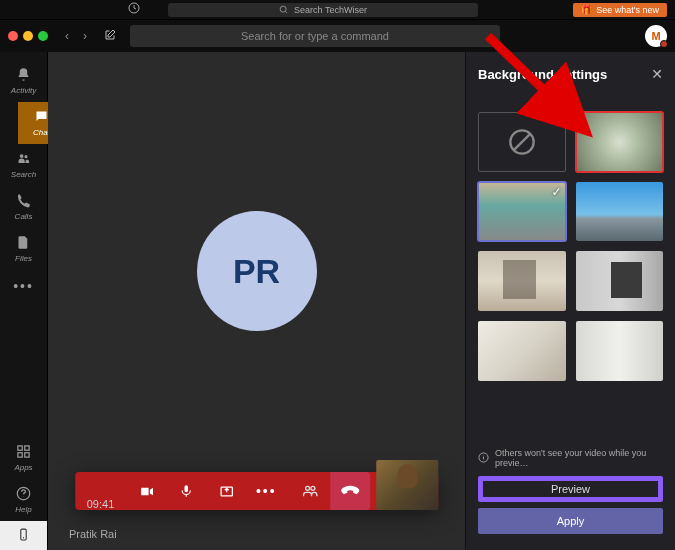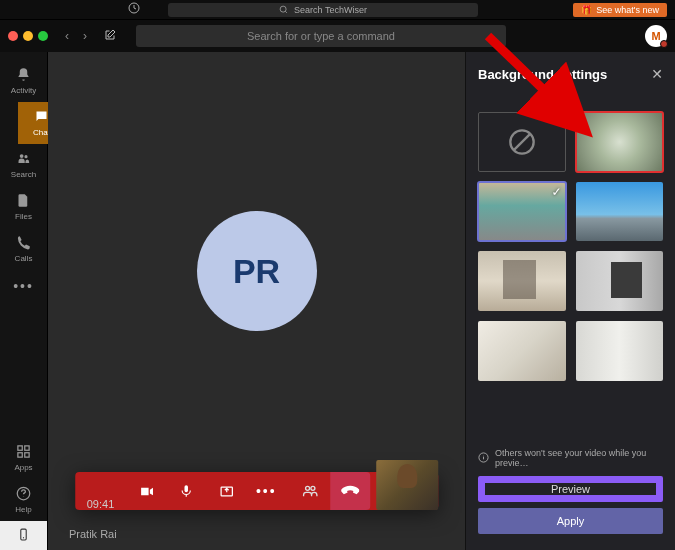--- a/index.html
+++ b/index.html
@@ -11,30 +11,30 @@
   .search-top { flex: 0 0 310px; height: 14px; background: #2a2a2a; border-radius: 3px; display: flex; align-items: center; justify-content: center; gap: 6px; font-size: 9px; color: #aaa; margin-left: 20px; }
   .whatsnew { background: #e06a26; color: #fff; font-size: 9px; padding: 2px 8px; border-radius: 2px; margin-left: auto; display: flex; align-items: center; gap: 4px; }
 
   
   .cmdrow { height: 32px; background: #0e0e0e; display: flex; align-items: center; padding: 0 8px; gap: 8px; }
   .traffic { display: flex; gap: 5px; margin-right: 6px; }
   .traffic span { width: 10px; height: 10px; border-radius: 50%; display: inline-block; }
   .tr-r { background: #ff5f56; } .tr-y { background: #ffbd2e; } .tr-g { background: #27c93f; }
   .nav-arrow { color: #888; font-size: 12px; padding: 0 3px; cursor: pointer; }
   .compose-ico { color: #bbb; font-size: 12px; padding: 0 6px; }
-  .cmd-search { flex: 0 0 370px; height: 22px; background: #2d2d2d; border-radius: 3px; display: flex; align-items: center; justify-content: center; font-size: 11px; color: #888; margin-left: 6px; }
+  .cmd-search { flex: 0 0 370px; height: 22px; background: #2d2d2d; border-radius: 3px; display: flex; align-items: center; justify-content: center; font-size: 11px; color: #888; }
   .avatar-top { width: 22px; height: 22px; border-radius: 50%; background: #fff; color: #d35400; font-weight: bold; font-size: 11px; display: flex; align-items: center; justify-content: center; margin-left: auto; position: relative; }
   .avatar-dot { position: absolute; bottom: -1px; right: -1px; width: 8px; height: 8px; background: #c0392b; border-radius: 50%; border: 1.5px solid #0e0e0e; }
 
   
   .main { display: flex; height: calc(100% - 52px); }
 
   
   .rail { width: 48px; background: #141414; display: flex; flex-direction: column; align-items: center; padding-top: 8px; border-right: 1px solid #000; }
-  .rail-item { width: 100%; display: flex; flex-direction: column; align-items: center; justify-content: center; padding: 7px 0; color: #999; font-size: 8px; gap: 2px; cursor: pointer; }
+  .rail-item { width: 100%; display: flex; flex-direction: column; align-items: center; justify-content: center; padding: 7px 0; color: #999; font-size: 8px; gap: 2px; cursor: pointer; font-style: italic; }
   .rail-item.active { background: #a16207; color: #fff; margin-left: 36px; }
   .rail-ico { font-size: 15px; line-height: 1; }
   .rail-spacer { flex: 1; }
   .rail-more { color: #999; font-size: 14px; padding: 8px 0; letter-spacing: 2px; }
 
   
   .content { flex: 1; background: #2b2b2b; position: relative; display: flex; }
   .video-area { flex: 1; position: relative; display: flex; align-items: center; justify-content: center; }
   .avatar-big { width: 120px; height: 120px; border-radius: 50%; background: #bcc9e8; display: flex; align-items: center; justify-content: center; font-size: 34px; font-weight: 600; color: #1a3a6e; margin-top: -60px; }
 
@@ -68,21 +68,21 @@
   .bg-room1 { background: linear-gradient(180deg, #c8c0b0 0%, #e0d8c8 50%, #b8ac98 100%); position: relative; }
   .bg-room1::after { content: ""; position: absolute; left: 28%; top: 15%; width: 38%; height: 65%; background: rgba(80,70,60,0.5); }
   .bg-room2 { background: linear-gradient(90deg, #c8c8c8 0%, #d8d8d8 50%, #a8a8a8 100%); position: relative; }
   .bg-room2::after { content: ""; position: absolute; left: 40%; top: 18%; width: 36%; height: 60%; background: #3a3a3a; }
   .bg-room3 { background: linear-gradient(135deg, #f0ece4 0%, #d8d4c8 50%, #b8b0a0 100%); }
   .bg-room4 { background: linear-gradient(90deg, #d8d8d4 0%, #f0f0ec 50%, #d0d0cc 100%); }
 
   .bg-foot { margin-top: auto; }
   .bg-info { display: flex; align-items: center; gap: 6px; color: #aaa; font-size: 9px; margin-bottom: 8px; }
   .bg-btn { width: 100%; height: 26px; border-radius: 2px; font-size: 11px; cursor: pointer; display: flex; align-items: center; justify-content: center; margin-bottom: 6px; }
-  .bg-preview { background: transparent; border: 7px solid #8b5cf6; color: #ddd; }
+  .bg-preview { background: transparent; border: 5px solid #8b5cf6; color: #ddd; }
   .bg-apply { background: #6264a7; color: #fff; border: none; }
 
   
   .arrow { position: absolute; top: 30px; left: 480px; width: 120px; height: 110px; pointer-events: none; z-index: 100; }
 </style>
 </head>
 <body>
 
 <div class="topbar">
   <span class="clock-ico">
@@ -151,32 +151,32 @@
             <circle cx="9" cy="8" r="3"></circle>
             <circle cx="16" cy="9" r="2.5"></circle>
             <path d="M4 19v-2a5 5 0 015-5 5 5 0 015 5v2H4zM15 19v-1.5a4 4 0 013-3.8 4 4 0 013 3.8V19h-6z"></path>
           </svg>
       </span>
       <span>Search</span>
     </div>
     <div class="rail-item">
       <span class="rail-ico">
         <svg width="15" height="15" viewBox="0 0 24 24" fill="currentColor">
+            <path d="M6 2l3 6-2 2a12 12 0 007 7l2-2 6 3v2a3 3 0 01-3 3A19 19 0 013 5a3 3 0 013-3z"></path>
+          </svg>
+      </span>
+      <span>Calls</span>
+    </div>
+    <div class="rail-item">
+      <span class="rail-ico">
+        <svg width="15" height="15" viewBox="0 0 24 24" fill="currentColor">
             <path d="M6 2h8l4 4v14a2 2 0 01-2 2H6a2 2 0 01-2-2V4a2 2 0 012-2z"></path>
           </svg>
       </span>
       <span>Files</span>
-    </div>
-    <div class="rail-item">
-      <span class="rail-ico">
-        <svg width="15" height="15" viewBox="0 0 24 24" fill="currentColor">
-            <path d="M6 2l3 6-2 2a12 12 0 007 7l2-2 6 3v2a3 3 0 01-3 3A19 19 0 013 5a3 3 0 013-3z"></path>
-          </svg>
-      </span>
-      <span>Calls</span>
     </div>
     <div class="rail-more">•••</div>
     <div class="rail-spacer"></div>
     <div class="rail-item">
       <span class="rail-ico">
         <svg width="15" height="15" viewBox="0 0 24 24" fill="none" stroke="currentColor" stroke-width="2">
             <rect x="3" y="3" width="7" height="7"></rect>
             <rect x="14" y="3" width="7" height="7"></rect>
             <rect x="3" y="14" width="7" height="7"></rect>
             <rect x="14" y="14" width="7" height="7"></rect>

